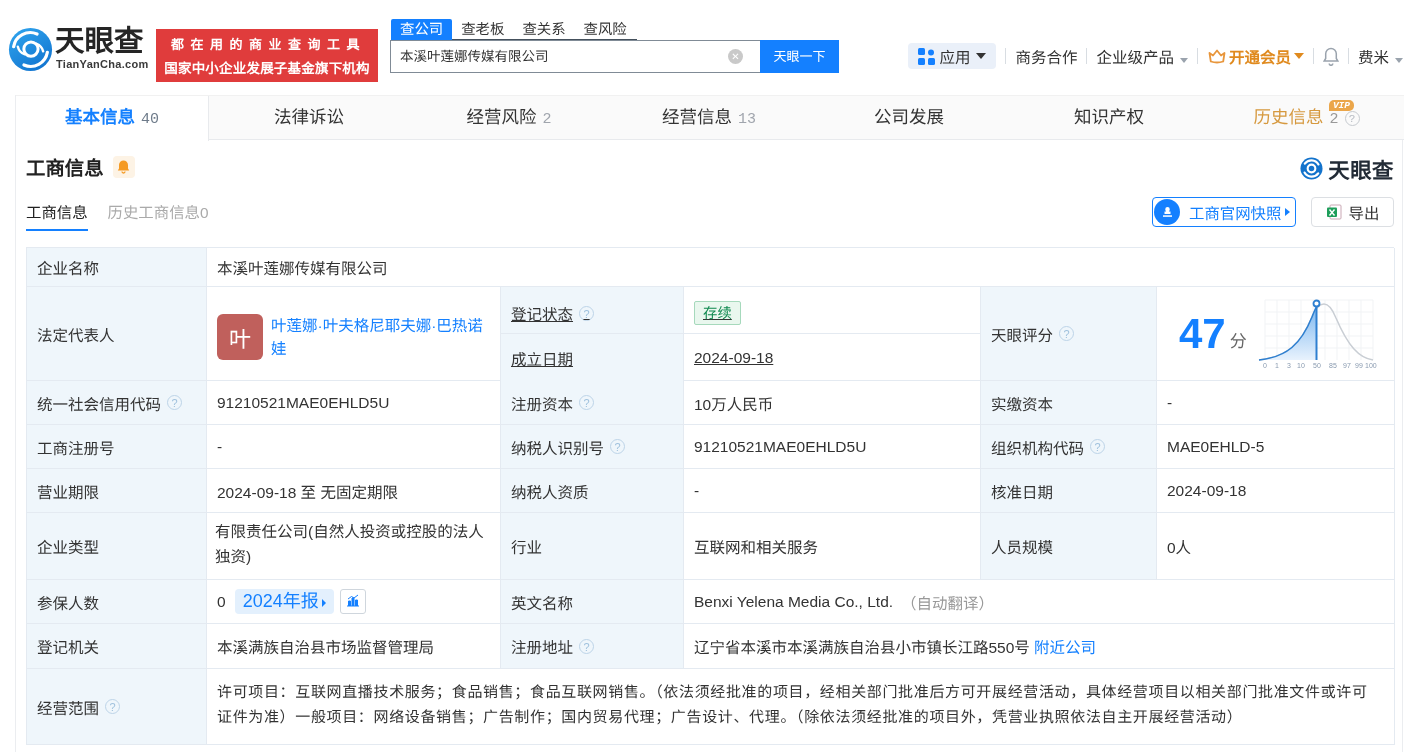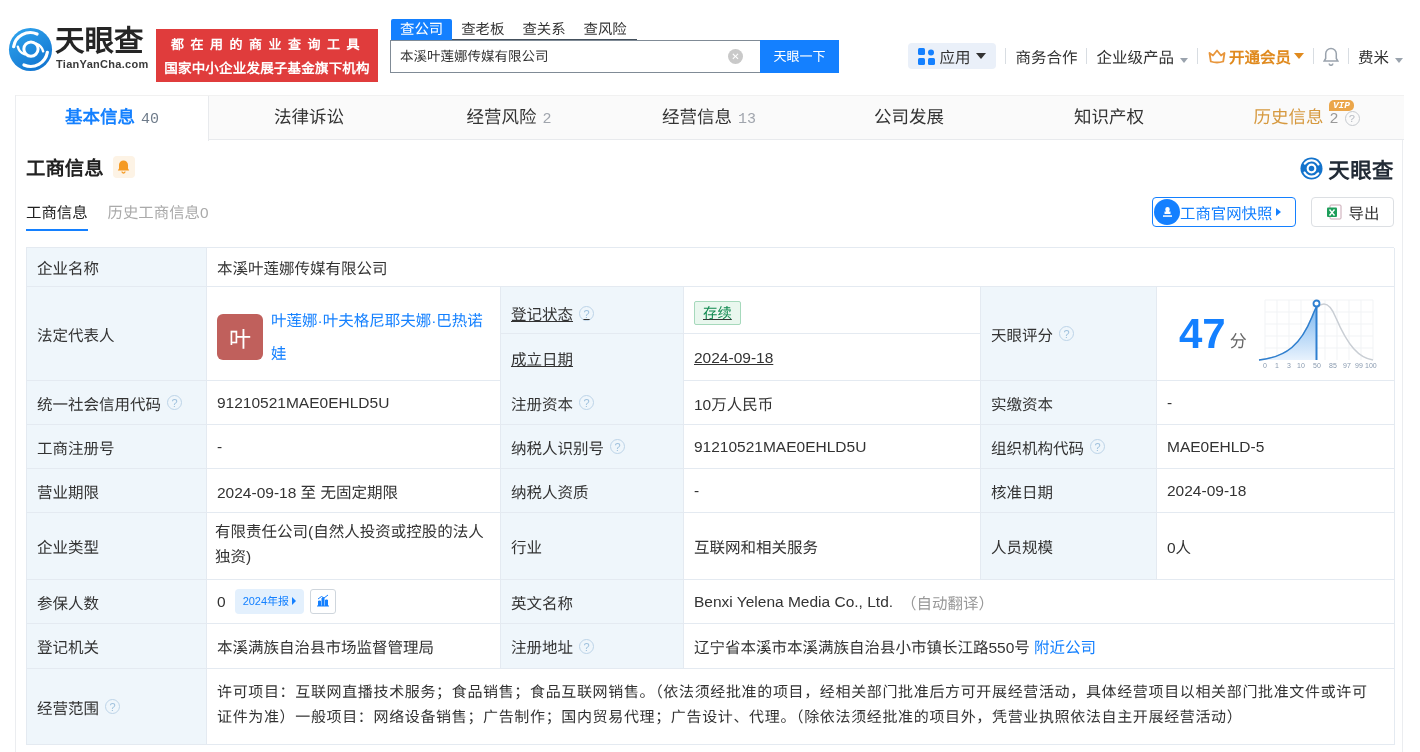--- a/index.html
+++ b/index.html
@@ -68,21 +68,21 @@
 #minilogo .t { font-size:21.4px; font-weight:bold; color:#222b36; letter-spacing:0.5px; margin-left:5px; }
 
 
 #subtabs { position:absolute; left:26px; top:200px; font-size:15.4px; }
 #subtabs .s1 { color:#222; display:inline-block; padding-bottom:7px; border-bottom:2.5px solid #1480ff; }
 #subtabs .s2 { color:#aaa; margin-left:20px; }
 #snapbtn { position:absolute; left:1152px; top:197px; width:144px; height:30px; border:1px solid #1480ff;
   border-radius:4px; color:#1480ff; font-size:15.4px; display:flex; align-items:center; }
 #snapbtn .circ { width:26px; height:26px; border-radius:50%; background:#1480ff; margin-left:1px;
   display:flex; align-items:center; justify-content:center; flex:none; }
-#snapbtn .t { }
+#snapbtn .t { margin-left:9px; }
 #snapbtn .arr { width:0; height:0; border-top:4px solid transparent; border-bottom:4px solid transparent;
   border-left:5px solid #1480ff; margin-left:4px; }
 #expbtn { position:absolute; left:1311px; top:197px; width:83px; height:30px; border:1px solid #dcdfe3;
   border-radius:4px; font-size:15.4px; color:#333; display:flex; align-items:center; justify-content:center; }
 #expbtn svg { margin-right:7px; }
 
 
 #tbl { position:absolute; left:26px; top:247px; width:1368px;
   border-top:1px solid #e4eaf1; border-left:1px solid #e4eaf1;
   display:grid; grid-template-columns:180px 294px 183px 297px 176px 238px;
@@ -98,21 +98,21 @@
 #midblk > div { display:flex; align-items:center; padding:0 8px 0 10px; }
 #midblk .b { padding-top:6px; }
 #midblk .lab2 { background:#eff6fb; border-right:1px solid #e4eaf1; }
 #midblk .b { border-bottom:1px solid #e4eaf1; }
 .tag-green { display:inline-block; height:24px; line-height:22px; padding:0 8px; background:#e9f7ee;
   border:1px solid #a6d9bc; border-radius:2px; color:#128a51; font-size:14.4px; }
 .avatar { width:46px; height:46px; border-radius:6px; background:#c0605c; color:#fff; font-size:22px;
   display:flex; align-items:center; justify-content:center; flex:none; }
 .blue { color:#1480ff; }
 .grey { color:#999; }
-.annrep { display:inline-block; background:#e3f0fd; color:#1480ff; border-radius:4px; font-size:11px;
+.annrep { display:inline-block; background:#e3f0fd; color:#1480ff; border-radius:4px; font-size:18px;
   height:25px; line-height:25px; padding:0 8px; margin-left:9px; }
 .annrep .arr { display:inline-block; width:0; height:0; border-top:4px solid transparent;
   border-bottom:4px solid transparent; border-left:4px solid #1480ff; margin-left:3px; }
 .chartbtn { display:inline-block; width:26px; height:25px; border:1px solid #cfd6dd; border-radius:3px;
   margin-left:6px; text-align:center; line-height:23px; }
 #score47 { font-size:42px; font-weight:bold; color:#1480ff; }
 #scorefen { font-size:17px; color:#666; margin-left:4px; margin-top:12px; }
 </style>
 </head>
 <body>
@@ -233,21 +233,21 @@
   </div>
 
   <div id="tbl">
 
     <div class="c lab">企业名称</div>
     <div class="c sp5">本溪叶莲娜传媒有限公司</div>
 
     <div class="c lab">法定代表人</div>
     <div class="c" style="padding-top:7px;">
         <span class="avatar">叶</span>
-      <span class="blue" style="margin-left:8px; line-height:33px;">叶莲娜·叶夫格尼耶夫娜·巴热诺<br>娃</span>
+      <span class="blue" style="margin-left:8px; line-height:23px;">叶莲娜·叶夫格尼耶夫娜·巴热诺<br>娃</span>
       </div>
     <div id="midblk">
       <div class="lab2 b">登记状态<span class="qmark">?</span></div>
       <div class="b">
           <span class="tag-green">存续</span>
         </div>
       <div class="lab2">成立日期</div>
       <div>2024-09-18</div>
     </div>
     <div class="c lab">天眼评分<span class="qmark">?</span></div>

